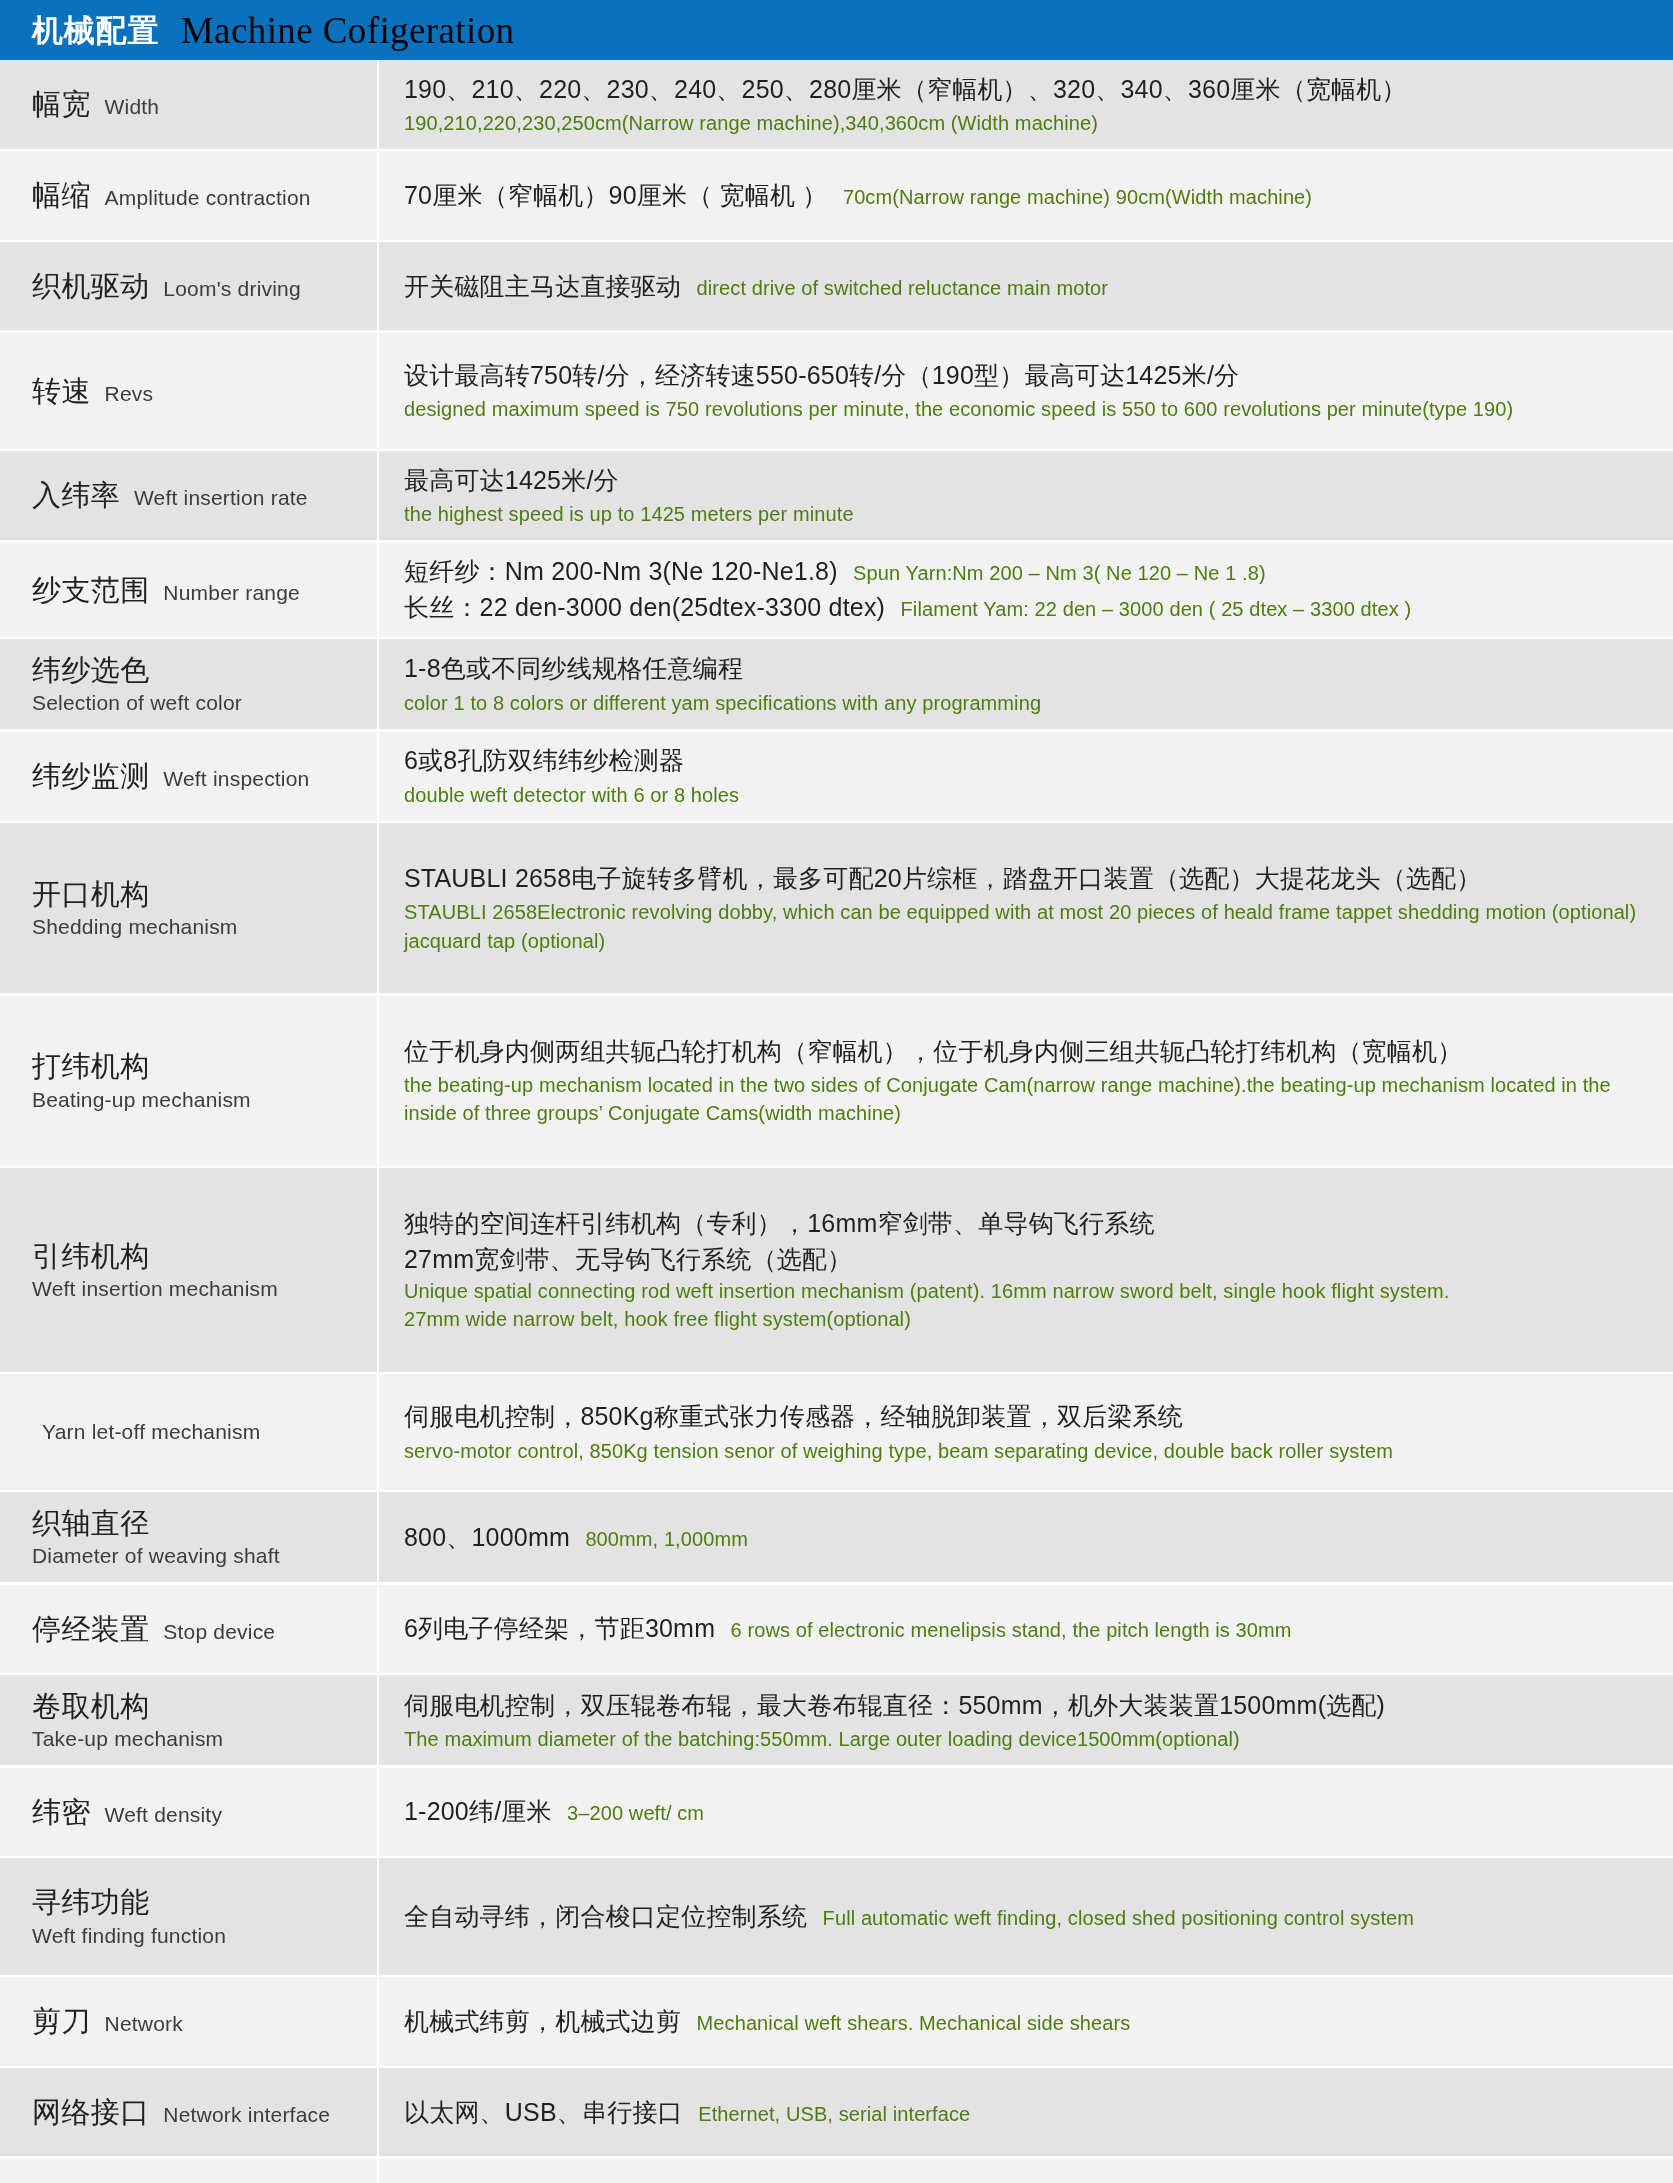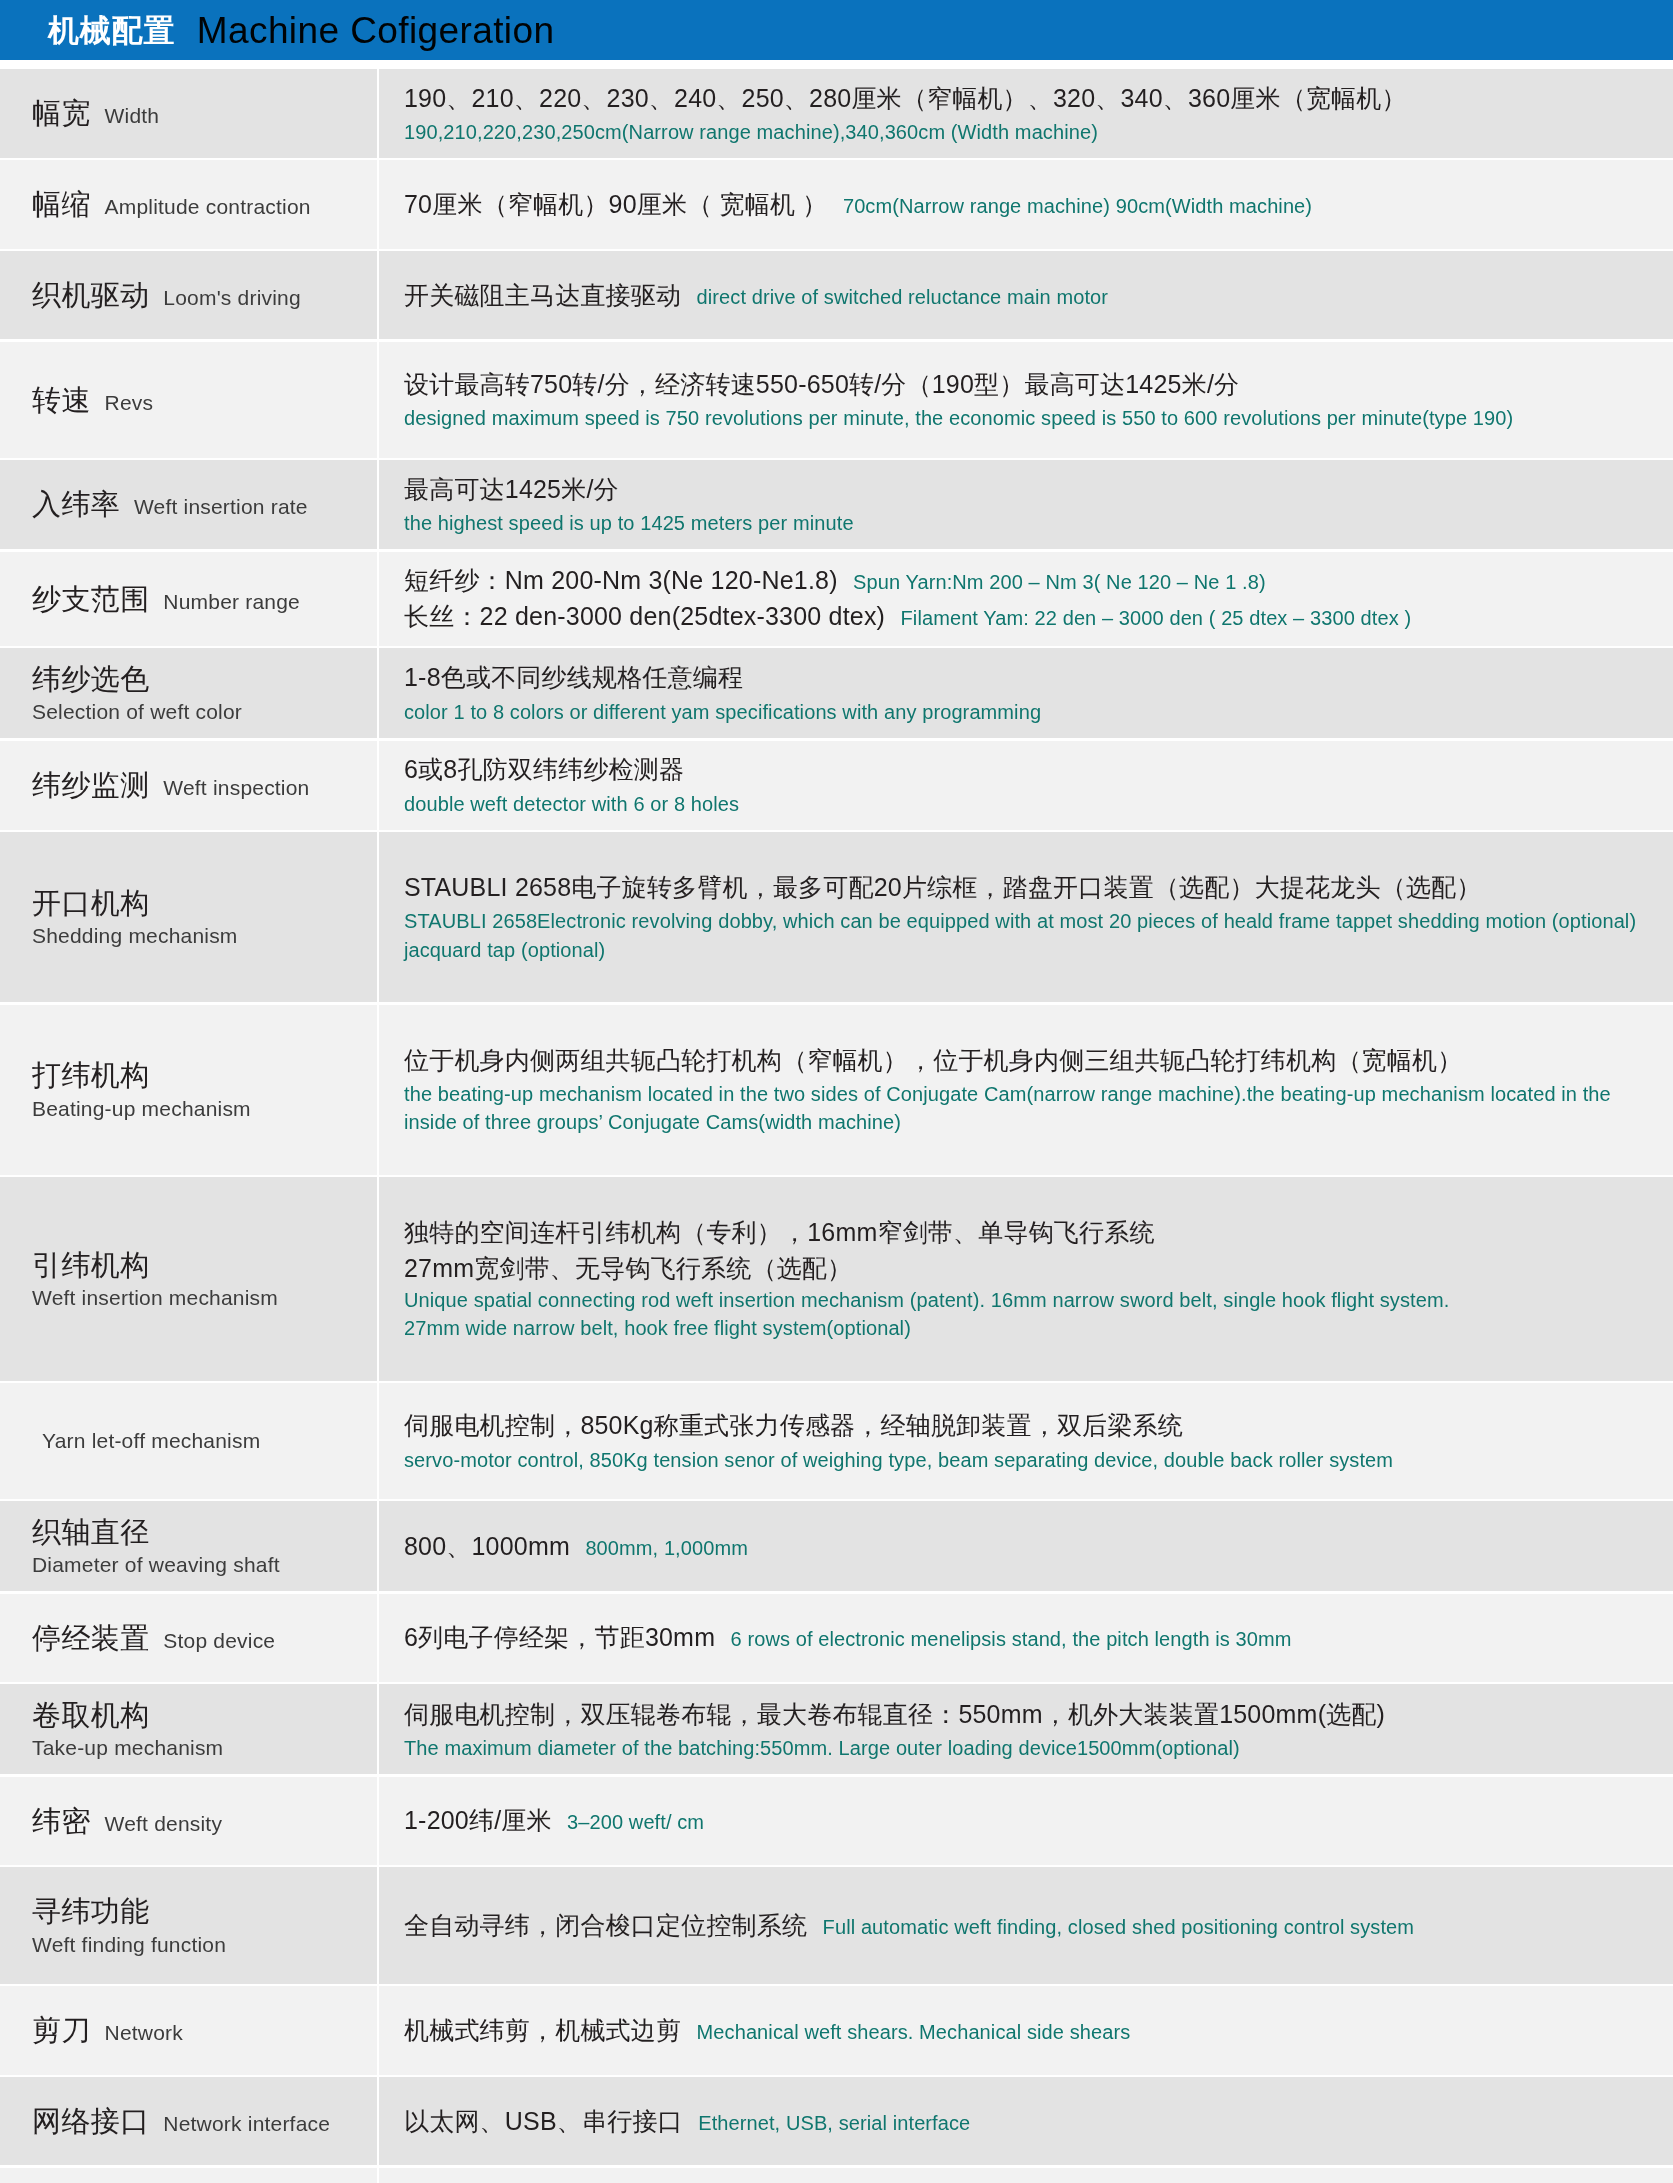--- a/index.html
+++ b/index.html
@@ -17,22 +17,23 @@
     width: 1673px;
     padding: 0;
   }
 
   
   .header {
     background: #0a72bd;
     height: 60px;
     display: flex;
     align-items: center;
-    padding-left: 48px;
-    margin-bottom: 9px;
+    padding-left: 32px;
+    margin-bottom: 0;
+    font-family: Liberation Serif, serif;
   }
   .header-cn {
     color: #ffffff;
     font-size: 31px;
     font-weight: bold;
     letter-spacing: 0.8px;
     line-height: 1;
   }
   .header-en {
     color: #000000;
@@ -92,21 +93,21 @@
   .lbl-stack .lbl-en { display: block; }
 
   .val-cn {
     font-size: 25px;
     color: #231f20;
     line-height: 1.42;
     letter-spacing: 0.2px;
   }
   .val-en {
     font-size: 20px;
-    color: #0f766e;
+    color: #4d7c0f;
     line-height: 1.42;
     letter-spacing: 0.1px;
   }
   .val-line { display: block; }
   .val-inline .val-cn { display: inline; }
   .val-inline .val-en { display: inline; margin-left: 11.7px; }
   .val-stack .val-cn { display: block; }
   .val-stack .val-en { display: block; margin-top: 1.7px; }
 
   .tall { padding-top: 25px; padding-bottom: 25px; }

